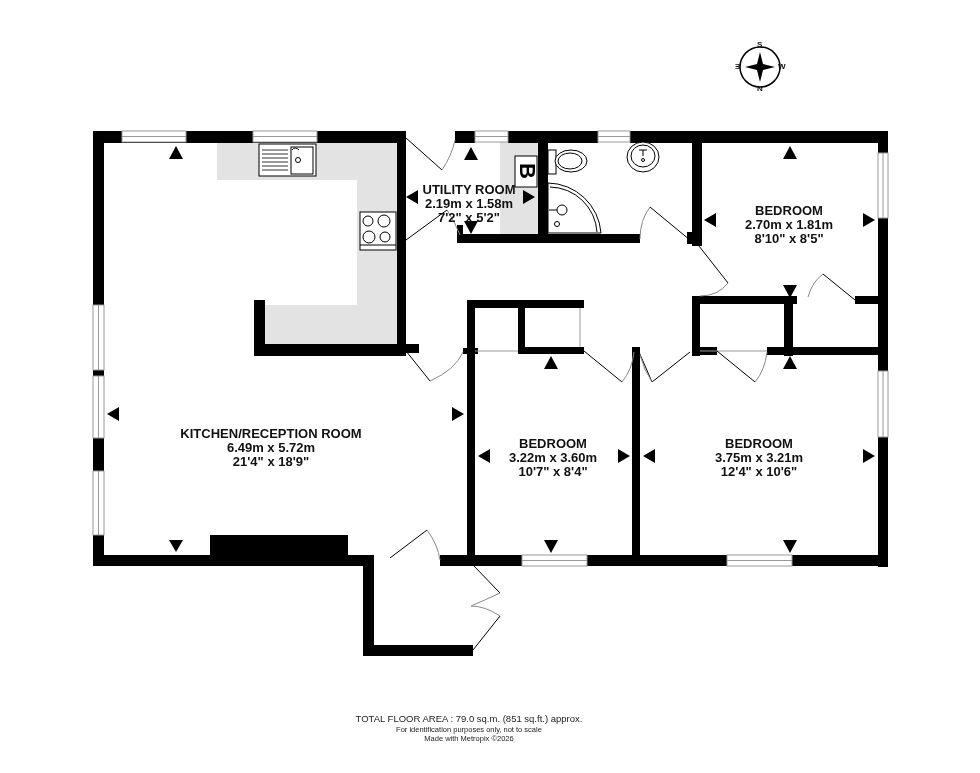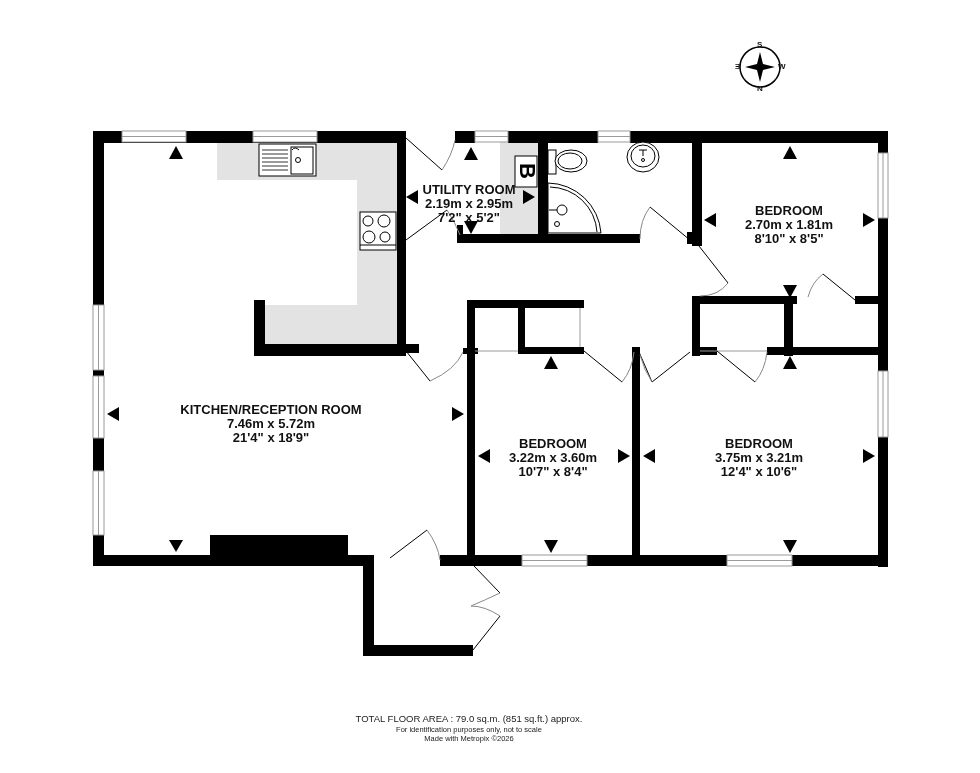--- a/index.html
+++ b/index.html
@@ -229,29 +229,29 @@
   </g>
 </svg>
 
 <div class="compass-letter" style="left:757px; top:40px;">S</div>
 <div class="compass-letter" style="left:757px; top:84px;">N</div>
 <div class="compass-letter" style="left:735px; top:62px; transform:scaleX(-1);">E</div>
 <div class="compass-letter" style="left:778px; top:62px;">W</div>
 
 <div style="position:absolute; left:518px; top:157px; width:18px; text-align:center; font-family:'Liberation Sans', sans-serif; font-weight:bold; font-size:22px; line-height:28px; color:#000; transform:rotate(90deg);">B</div>
 
-<div class="room-label" style="left:271px; top:403px;">
+<div class="room-label" style="left:271px; top:427px;">
   <span>KITCHEN/RECEPTION ROOM</span>
-  <span>7.46m  x 5.72m</span>
+  <span>6.49m  x 5.72m</span>
   <span>21'4"  x 18'9"</span>
 </div>
 
 <div class="room-label" style="left:469px; top:183px;">
   <span>UTILITY ROOM</span>
-  <span>2.19m  x 2.95m</span>
+  <span>2.19m  x 1.58m</span>
   <span>7'2"  x 5'2"</span>
 </div>
 
 <div class="room-label" style="left:789px; top:204px;">
   <span>BEDROOM</span>
   <span>2.70m  x 1.81m</span>
   <span>8'10"  x 8'5"</span>
 </div>
 
 <div class="room-label" style="left:553px; top:437px;">

